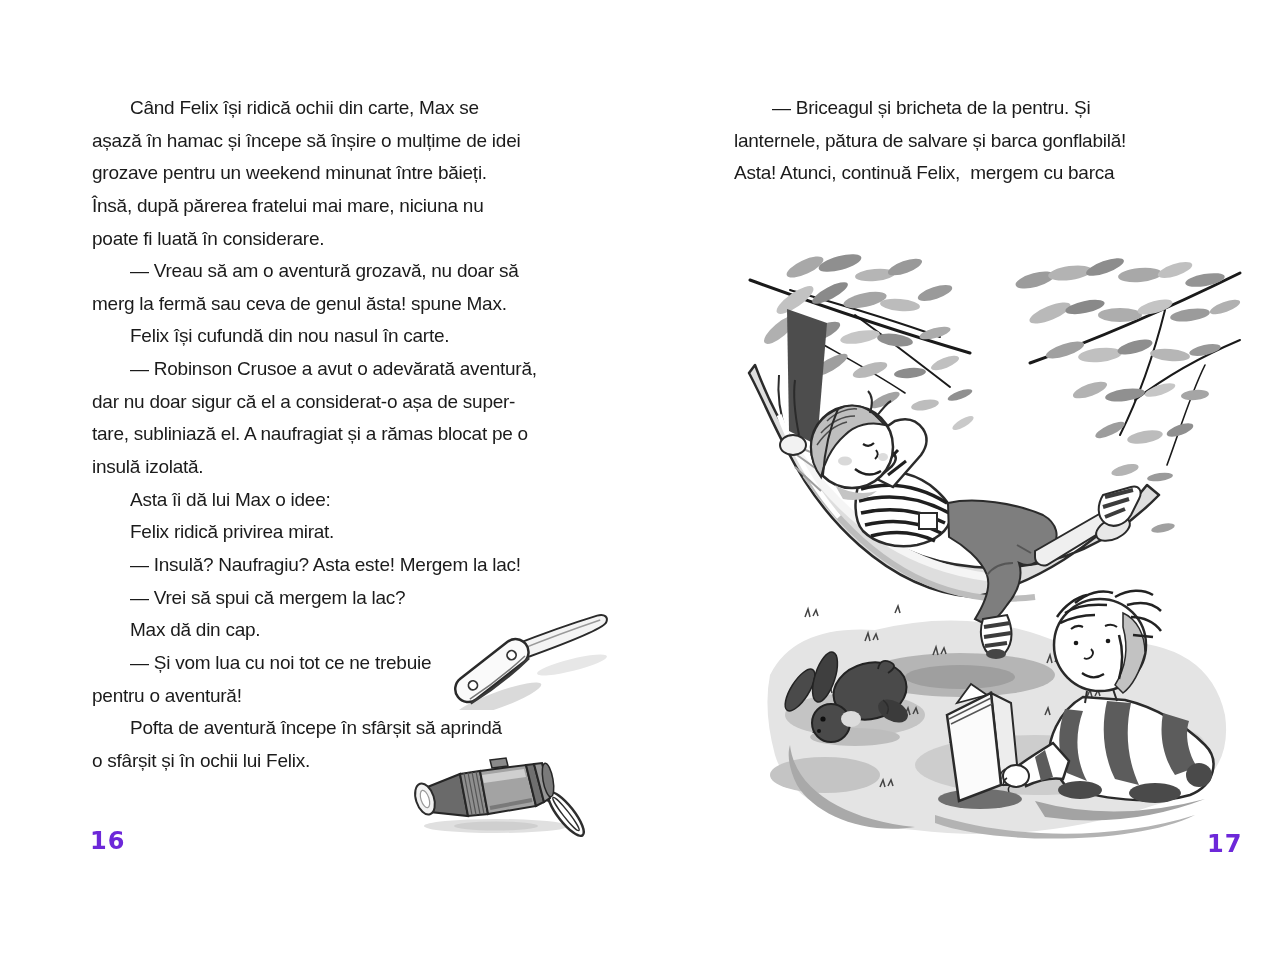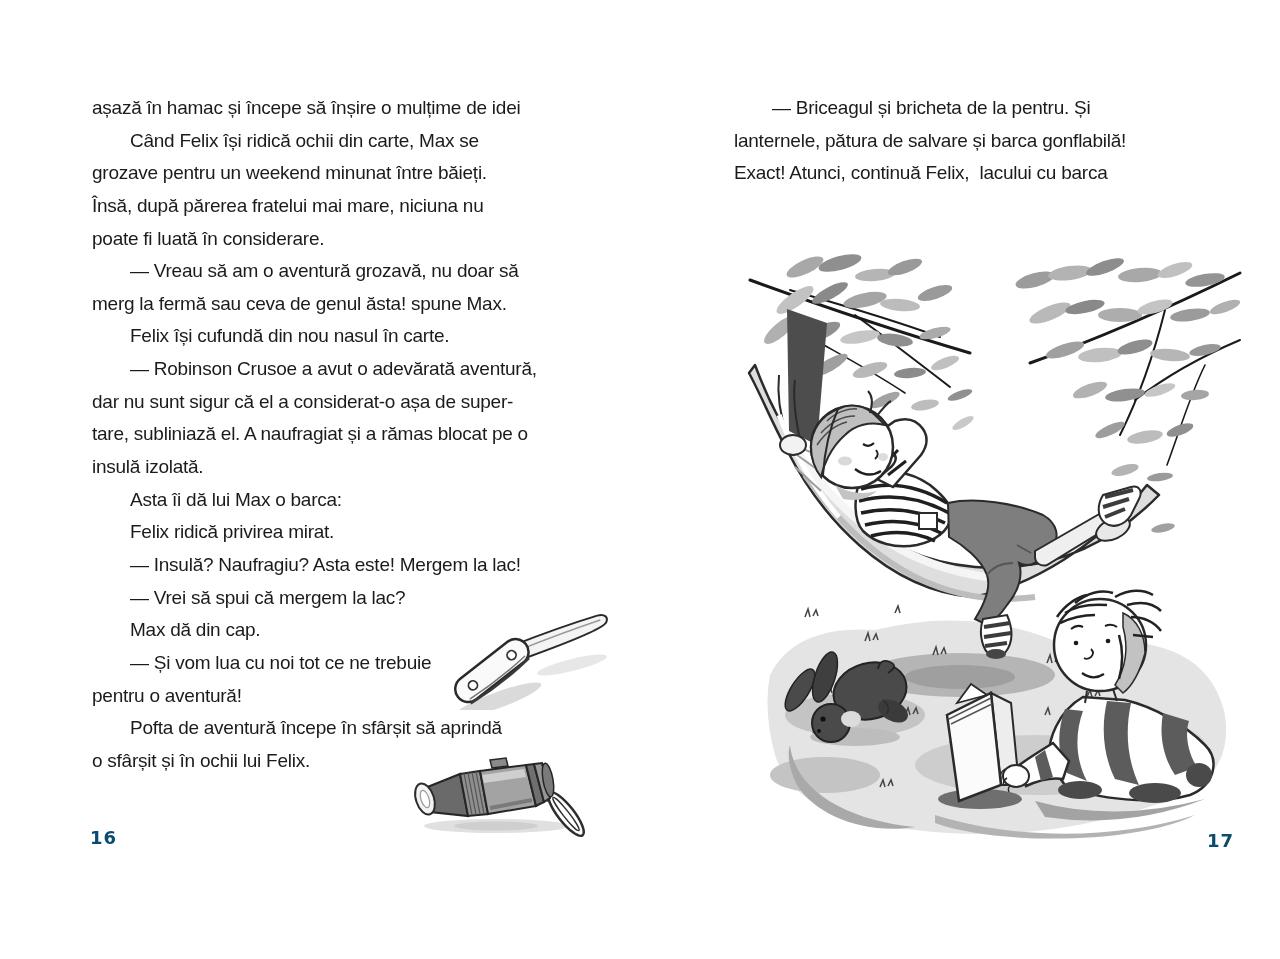--- a/index.html
+++ b/index.html
@@ -7,50 +7,50 @@
     width:1280px;height:959px;position:relative;background:#ffffff;
     font-family:"Liberation Sans", sans-serif;overflow:hidden;
   }
   .spread{position:absolute;inset:0;}
   .textcol{position:absolute;color:#1b1b1b;font-size:19px;letter-spacing:-0.25px;}
   .line{height:32.65px;line-height:32.65px;white-space:pre;}
   .indent{padding-left:38px;}
   .left-text{left:92px;top:92px;width:480px;}
   .right-text{left:734px;top:92px;width:445px;}
   .pagenum{
-    position:absolute;font-size:18px;font-weight:bold;color:#0c4a6e;
+    position:absolute;font-size:24px;font-weight:bold;color:#6d28d9;
     font-family:"DejaVu Sans", sans-serif;letter-spacing:1px;
   }
   .num-left{left:90px;top:827px;}
   .num-right{left:1159px;top:830px;margin-left:48px;}
   svg.illu{position:absolute;}
   #knife-svg{left:440px;top:605px;}
   #flash-svg{left:398px;top:752px;}
   #scene-svg{left:735px;top:245px;}
 </style>
 </head>
 <body>
 
 <div class="spread">
 
   <div>
     <div class="textcol left-text">
+      <div class="line indent">Când Felix își ridică ochii din carte, Max se</div>
       <div class="line">așază în hamac și începe să înșire o mulțime de idei</div>
-      <div class="line indent">Când Felix își ridică ochii din carte, Max se</div>
       <div class="line">grozave pentru un weekend minunat între băieți.</div>
       <div class="line">Însă, după părerea fratelui mai mare, niciuna nu</div>
       <div class="line">poate fi luată în considerare.</div>
       <div class="line indent">— Vreau să am o aventură grozavă, nu doar să</div>
       <div class="line">merg la fermă sau ceva de genul ăsta! spune Max.</div>
       <div class="line indent">Felix își cufundă din nou nasul în carte.</div>
       <div class="line indent">— Robinson Crusoe a avut o adevărată aventură,</div>
-      <div class="line">dar nu sunt sigur că el a considerat-o așa de super-</div>
+      <div class="line">dar nu doar sigur că el a considerat-o așa de super-</div>
       <div class="line">tare, subliniază el. A naufragiat și a rămas blocat pe o</div>
       <div class="line">insulă izolată.</div>
-      <div class="line indent">Asta îi dă lui Max o barca:</div>
+      <div class="line indent">Asta îi dă lui Max o idee:</div>
       <div class="line indent">Felix ridică privirea mirat.</div>
       <div class="line indent">— Insulă? Naufragiu? Asta este! Mergem la lac!</div>
       <div class="line indent">— Vrei să spui că mergem la lac?</div>
       <div class="line indent">Max dă din cap.</div>
       <div class="line indent">— Și vom lua cu noi tot ce ne trebuie</div>
       <div class="line">pentru o aventură!</div>
       <div class="line indent">Pofta de aventură începe în sfârșit să aprindă</div>
       <div class="line">o sfârșit și în ochii lui Felix.</div>
     </div>
 
@@ -97,21 +97,21 @@
       <ellipse cx="150" cy="28" rx="5" ry="17" transform="rotate(-10 150 28)" fill="#7a7a7a" stroke="#262626" stroke-width="1.5"></ellipse>
     </svg>
 
     <div class="pagenum num-left">16</div>
   </div>
 
   <div>
     <div class="textcol right-text">
       <div class="line indent">— Briceagul și bricheta de la pentru. Și</div>
       <div class="line">lanternele, pătura de salvare și barca gonflabilă!</div>
-      <div class="line">Exact! Atunci, continuă Felix,  lacului cu barca</div>
+      <div class="line">Asta! Atunci, continuă Felix,  mergem cu barca</div>
     </div>
 
     <svg id="scene-svg" class="illu" width="510" height="650" viewBox="0 0 510 650">
 
       <g stroke-linecap="round">
         <path d="M15,35 C70,55 140,80 235,108" fill="none" stroke="#1a1a1a" stroke-width="3"></path>
         <path d="M55,45 C100,58 150,72 205,92" fill="none" stroke="#1a1a1a" stroke-width="2"></path>
         <path d="M120,70 C150,92 180,115 215,142" fill="none" stroke="#1a1a1a" stroke-width="2"></path>
         <path d="M80,95 C110,112 140,128 170,148" fill="none" stroke="#1a1a1a" stroke-width="1.6"></path>
         <ellipse cx="70" cy="22" rx="20" ry="7" transform="rotate(-25 70 22)" fill="#a8a8a8"></ellipse>

